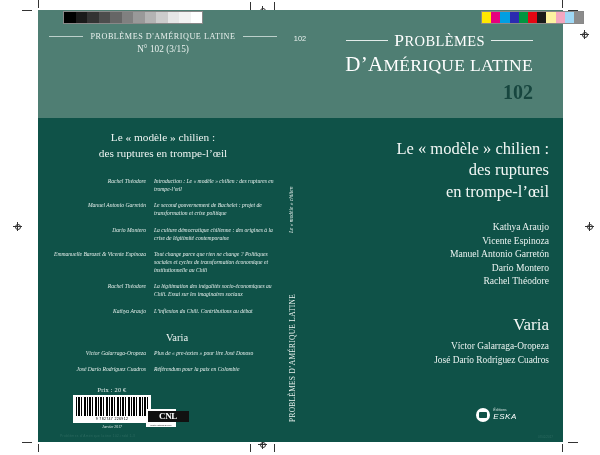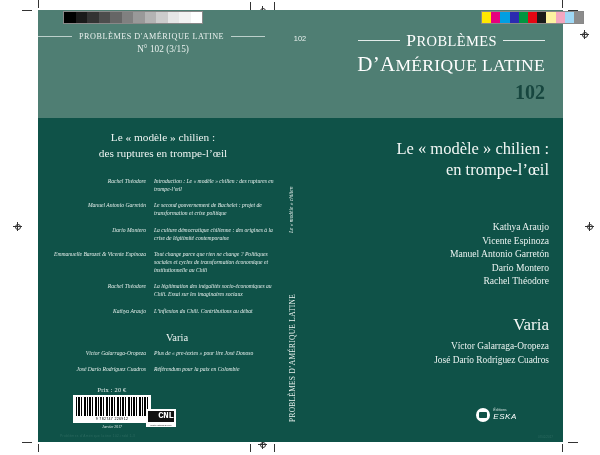--- a/index.html
+++ b/index.html
@@ -11,21 +11,21 @@
   
   .cover { position:absolute; left:38px; top:10px; width:525px; height:432px; background:#0f5248; }
 
   
   .band-light { position:absolute; left:0; top:0; width:525px; height:108px; background:#4f7e73; }
   
 
   
   .back { position:absolute; left:0; top:0; width:250px; height:432px; }
   .back-head { position:absolute; left:0; top:22px; width:250px; text-align:center; color:#e9f1ee; }
-  .bh-rule { display:flex; align-items:center; justify-content:flex-start; gap:7px; }
+  .bh-rule { display:flex; align-items:center; justify-content:center; gap:7px; }
   .bh-rule .ln { height:1px; width:34px; background:#cfdedb; opacity:.85; }
   .bh-title { font-size:8.2px; letter-spacing:.5px; white-space:nowrap; }
   .bh-num { font-size:9.3px; margin-top:3px; }
 
   .back-dark { position:absolute; left:0; top:108px; width:250px; height:324px; background:#0f5248; }
 
   .back-title { position:absolute; left:18px; top:120px; width:214px; text-align:center; color:#eef4f2;
                 font-size:11.3px; line-height:1.38; }
 
   .toc { position:absolute; left:12px; top:168px; width:232px; }
@@ -40,22 +40,22 @@
   
   .price-blk { position:absolute; left:30px; top:376px; width:88px; text-align:center; }
   .price-txt { color:#e9f1ee; font-size:6.4px; margin-bottom:2px; letter-spacing:.2px; }
   .barcode { width:78px; height:28px; background:#ffffff; margin:0 auto; padding:2px 3px 0; position:relative;}
   .bars { height:19px; width:100%;
     background-image:repeating-linear-gradient(90deg,#000 0 1px,#fff 1px 2px,#000 2px 4px,#fff 4px 5px,#000 5px 6px,#fff 6px 8px,#000 8px 10px,#fff 10px 11px); }
   .bcnum { font-size:3.6px; color:#000; text-align:center; letter-spacing:.3px; margin-top:.5px; font-family:"Liberation Sans",sans-serif; }
   .bcdate { font-size:3.8px; color:#dfeae7; text-align:center; margin-top:2px; font-style:italic; }
 
   .cnl { position:absolute; left:108px; top:399px; width:30px; height:18px; background:#ffffff; }
-  .cnl .cnl-in { position:absolute; left:1.5px; top:1.5px; width:26px; height:11px; background:#111; color:#fff;
-                 font-family:Liberation Mono, monospace; font-weight:bold; font-size:9px; text-align:right; line-height:11px; letter-spacing:-.3px;}
+  .cnl .cnl-in { position:absolute; left:1.5px; top:1.5px; width:41px; height:11px; background:#111; color:#fff;
+                 font-family:Liberation Serif, serif; font-weight:bold; font-size:9px; text-align:center; line-height:11px; letter-spacing:-.3px;}
   .cnl .cnl-sub { position:absolute; left:1.5px; bottom:1px; width:27px; font-size:2.1px; color:#111; text-align:center;
                   font-family:"Liberation Sans",sans-serif; }
 
   .footer-print { position:absolute; left:22px; bottom:4px; font-size:3.2px; color:#2d6a60; letter-spacing:.4px;
                   font-family:"Liberation Sans",sans-serif; white-space:nowrap; }
 
   
   .spine { position:absolute; left:250px; top:0; width:24px; height:432px; }
   .spine-light { position:absolute; left:0; top:0; width:24px; height:108px; background:#4f7e73; }
   .spine-dark { position:absolute; left:0; top:108px; width:24px; height:324px; background:#0f5248; }
@@ -64,21 +64,21 @@
   .spine-v { position:absolute; left:0; width:24px; text-align:center; color:#e9f1ee;
              writing-mode:vertical-rl; transform:rotate(180deg); white-space:nowrap; }
   .spine-sub { top:140px; height:120px; font-size:5.4px; font-style:italic; }
   .spine-main { top:268px; height:160px; font-size:7.4px; letter-spacing:.3px; }
 
   
   .front { position:absolute; left:274px; top:0; width:251px; height:432px; }
   .front-light { position:absolute; left:0; top:0; width:251px; height:108px; background:#4f7e73; }
   .front-dark { position:absolute; left:0; top:108px; width:251px; height:324px; background:#0f5248; }
 
-  .f-head { position:absolute; left:0; top:20px; width:251px; text-align:right; padding-right:18px; color:#ffffff; }
+  .f-head { position:absolute; left:0; top:20px; width:251px; text-align:right; padding-right:30px; color:#ffffff; }
   .f-line1 { display:flex; align-items:center; justify-content:flex-end; gap:6px; }
   .f-line1 .ln { height:1px; width:42px; background:#e3ecea; }
   .f-prob { font-size:14.5px; letter-spacing:.4px; }
   .f-prob .cap { font-size:17.5px; }
   .f-amer { font-size:17.5px; letter-spacing:.3px; margin-top:1px; }
   .f-amer .cap { font-size:21px; }
   .f-num { font-size:20px; color:#17463f; margin-top:4px; font-weight:bold; }
 
   .f-title { position:absolute; left:0; top:128px; width:251px; text-align:right; padding-right:14px;
              color:#f2f7f5; font-size:16.5px; line-height:1.3; }
@@ -242,20 +242,21 @@
           <span class="ln"></span>
           <span class="f-prob"><span class="cap">P</span><span>ROBLÈMES</span></span>
           <span class="ln"></span>
         </div>
         <div class="f-amer"><span class="cap">D’A</span><span>MÉRIQUE LATINE</span></div>
         <div class="f-num">102</div>
       </div>
 
       <div class="f-title">
         <div>Le « modèle » chilien :</div>
+        <div>des ruptures</div>
         <div>en trompe-l’œil</div>
       </div>
 
       <div class="f-authors">
         <div>Kathya Araujo</div>
         <div>Vicente Espinoza</div>
         <div>Manuel Antonio Garretón</div>
         <div>Darío Montero</div>
         <div>Rachel Théodore</div>
       </div>

